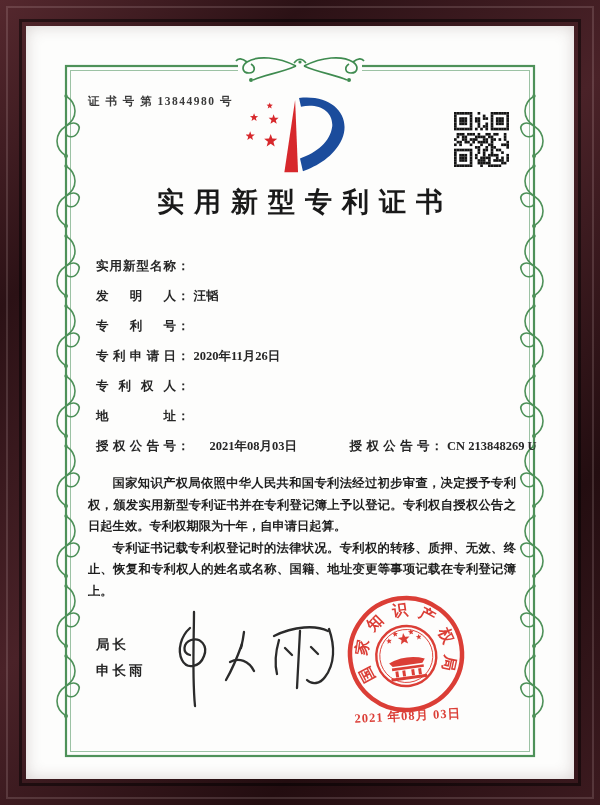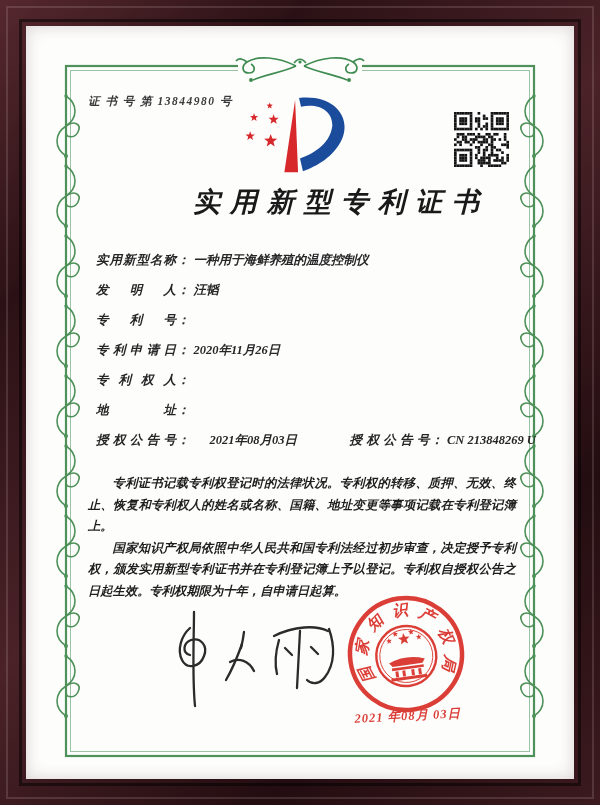--- a/index.html
+++ b/index.html
@@ -17,37 +17,35 @@
     content:"";position:absolute;inset:6px;
     border:2px solid rgba(255,235,235,0.14);
   }
   .frame::after{
     content:"";position:absolute;inset:19px;
     border:3px solid rgba(0,0,0,0.5);
   }
   .paper{
     position:absolute;inset:26px;background:#fdfdfc;
     box-shadow:inset 0 0 16px rgba(70,40,40,0.2);
-    font-style:italic;
   }
   .paper > *{position:absolute;}
   
   .certno{
     left:62px;top:68px;font-size:11.5px;letter-spacing:1.5px;
     font-weight:600;color:#3a3a3a;
   }
   .logo{left:220px;top:70px;}
   .qr{left:428px;top:86px;}
   .title{
     left:40px;width:468px;top:158px;margin:0;text-align:center;
     font-size:27px;font-weight:700;letter-spacing:10px;text-indent:10px;
     color:#191919;
-    padding-left:36px;
-  }
-  .fields{left:70px;top:224px;width:430px;}
+  }
+  .fields{left:70px;top:230px;width:430px;}
   .frow{
     display:flex;align-items:baseline;margin-bottom:10px;
     font-size:12.5px;line-height:20px;font-weight:700;color:#262626;white-space:nowrap;
   }
   .flabel{
     display:inline-block;width:80px;flex:0 0 80px;
     text-align:justify;text-align-last:justify;
   }
   .colon{padding:0 4px 0 1px;}
   .gval1{display:inline-block;width:140px;flex:0 0 140px;margin-left:16px;}
@@ -360,21 +358,20 @@
         <rect x="44.52" y="52.38" width="2.67" height="2.67"></rect>
       </g>
   </svg>
 
   <h1 class="title">实用新型专利证书</h1>
 
   <div class="fields">
     <div class="frow">
       <span class="flabel">实用新型名称</span>
         <span class="colon">：</span>
-        <span class="fvalue">一种用于海鲜养殖的温度控制仪</span>
     </div>
     <div class="frow">
       <span class="flabel">发明人</span>
         <span class="colon">：</span>
         <span class="fvalue">汪韬</span>
     </div>
     <div class="frow">
       <span class="flabel">专利号</span>
         <span class="colon">：</span>
     </div>
@@ -395,24 +392,28 @@
       <span class="flabel">授权公告号</span>
         <span class="colon">：</span>
         <span class="gval1">2021年08月03日</span>
         <span class="flabel">授权公告号</span>
         <span class="colon">：</span>
         <span class="fvalue">CN 213848269 U</span>
     </div>
   </div>
 
   <div class="bodytext">
+    <p>国家知识产权局依照中华人民共和国专利法经过初步审查，决定授予专利权，颁发实用新型专利证书并在专利登记簿上予以登记。专利权自授权公告之日起生效。专利权期限为十年，自申请日起算。</p>
     <p>专利证书记载专利权登记时的法律状况。专利权的转移、质押、无效、终止、恢复和专利权人的姓名或名称、国籍、地址变更等事项记载在专利登记簿上。</p>
-    <p>国家知识产权局依照中华人民共和国专利法经过初步审查，决定授予专利权，颁发实用新型专利证书并在专利登记簿上予以登记。专利权自授权公告之日起生效。专利权期限为十年，自申请日起算。</p>
   </div>
 
+  <div class="signoff">
+    <div>局长</div>
+    <div>申长雨</div>
+  </div>
 
   <svg class="signature" width="180" height="115" viewBox="0 0 180 115">
     <g stroke="#2b2b2b" stroke-width="2.3" fill="none" stroke-linecap="round">
       <path d="M30,8 C30,32 28,72 31,102"></path>
       <path d="M26,24 C17,32 13,46 18,56 C23,66 36,63 40,52 C44,42 37,33 27,36 C19,39 18,49 26,51"></path>
       <path d="M80,28 C79,36 78,40 77,44"></path>
       <path d="M78,40 C73,54 69,64 62,76"></path>
       <path d="M66,58 C75,53 85,57 90,67"></path>
       <path d="M110,32 C130,22 152,21 164,27"></path>
       <path d="M165,25 C171,42 171,60 161,73 C156,80 148,81 143,76"></path>

